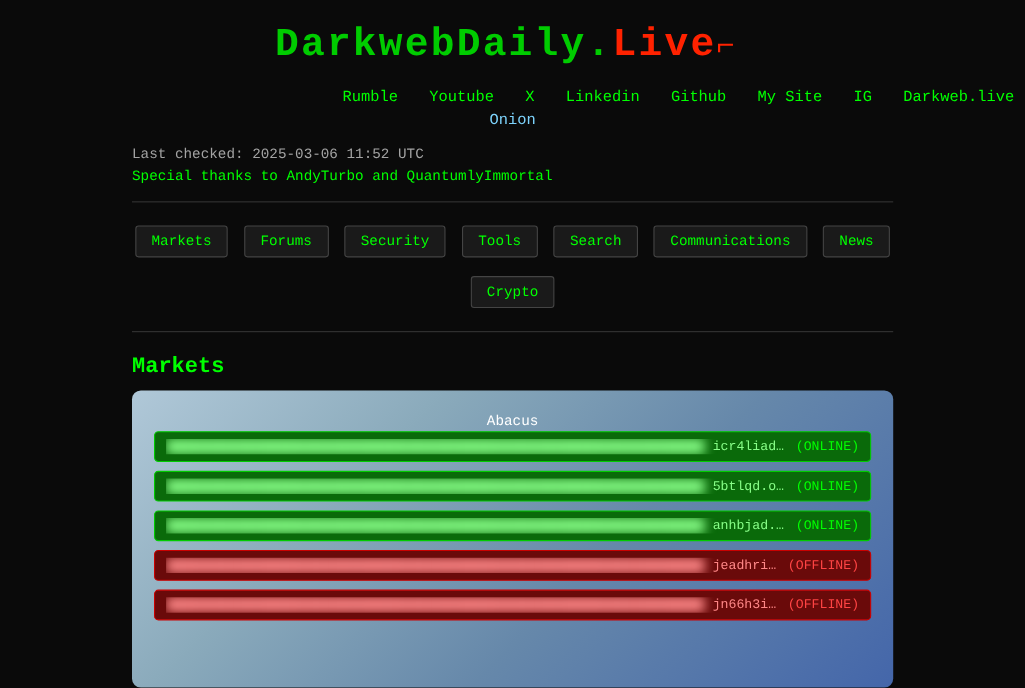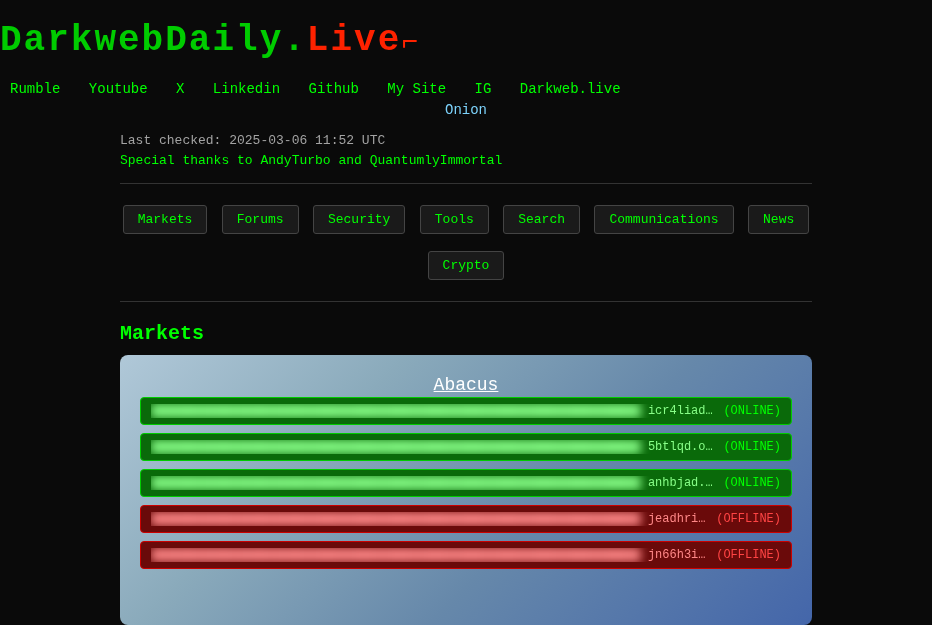--- a/index.html
+++ b/index.html
@@ -3,40 +3,41 @@
   <meta charset="utf-8">
   <style>
     * { margin: 0; padding: 0; box-sizing: border-box; }
     body {
       background-color: #0a0a0a;
       color: #00ff00;
       font-family: 'Courier New', Courier, monospace;
       font-size: 14px;
     }
     .header {
+      text-align: center;
       padding: 20px 12px 10px 0;
       font-family: Liberation Mono, monospace;
     }
     .site-title {
       font-size: 36px;
       font-weight: bold;
       letter-spacing: 2px;
     }
     .site-title .dark-part {
       color: #00cc00;
     }
     .site-title .live-part {
       color: #ff2200;
     }
     .site-title .cursor {
       color: #ff2200;
       font-size: 28px;
     }
     .nav-links {
-      text-align: left;
+      text-align: right;
       padding: 10px 0 5px 0;
     }
     .nav-links a {
       color: #00ff00;
       text-decoration: none;
       margin: 0 10px;
       font-size: 14px;
     }
     .nav-row2 {
       text-align: center;
@@ -93,24 +94,23 @@
       margin: 0 120px 20px 120px;
       background: linear-gradient(135deg, #b0c8d8 0%, #8aaabb 30%, #6688aa 60%, #4466aa 100%);
       border-radius: 8px;
       padding: 20px;
       position: relative;
       min-height: 270px;
     }
     .market-name-label {
       text-align: center;
       color: #ffffff;
-      font-size: 18px;
+      font-size: 13px;
       margin-bottom: 2px;
       font-family: 'Courier New', Courier, monospace;
-      text-decoration: underline;
     }
     .market-logo {
       text-align: center;
       font-size: 42px;
       font-weight: 900;
       color: rgba(30, 60, 100, 0.5);
       letter-spacing: -2px;
       text-transform: uppercase;
       margin-bottom: 12px;
       font-family: Arial, sans-serif;

